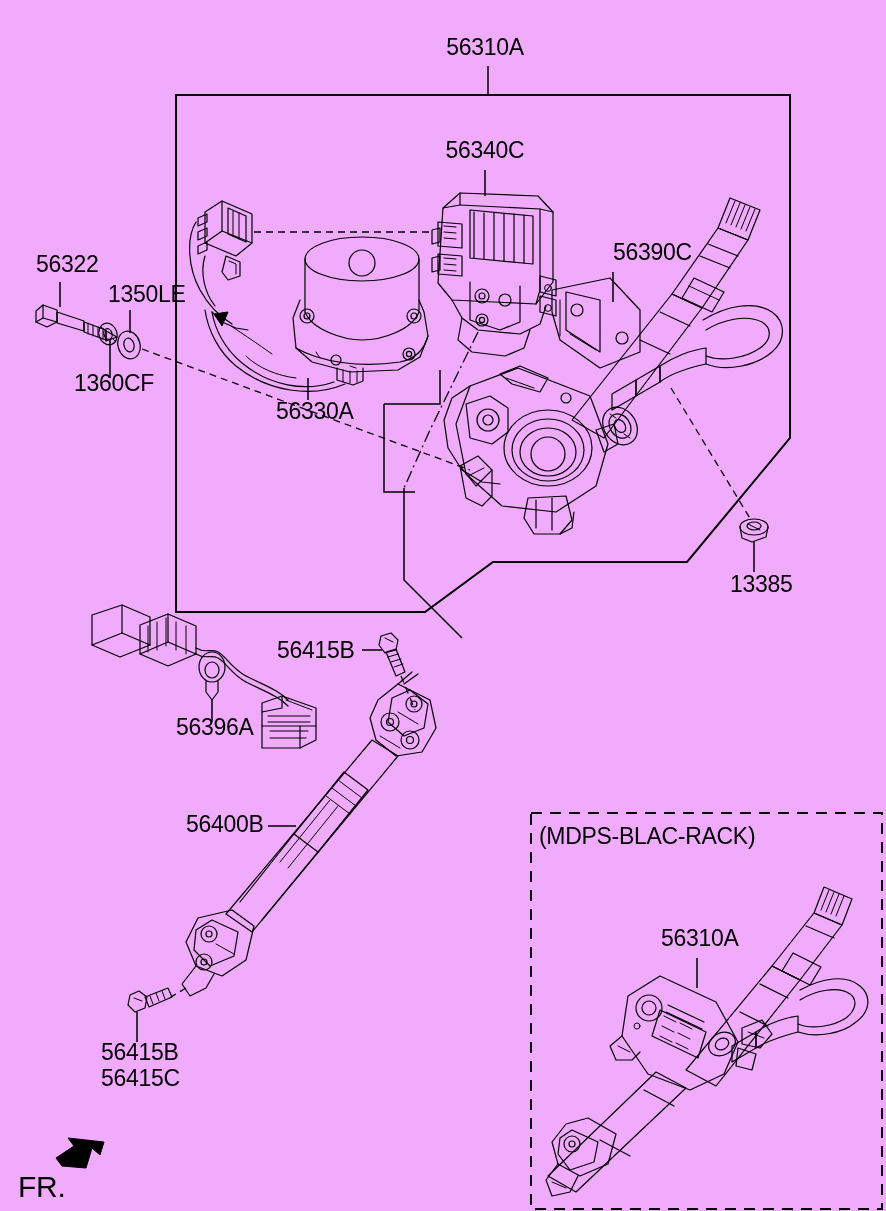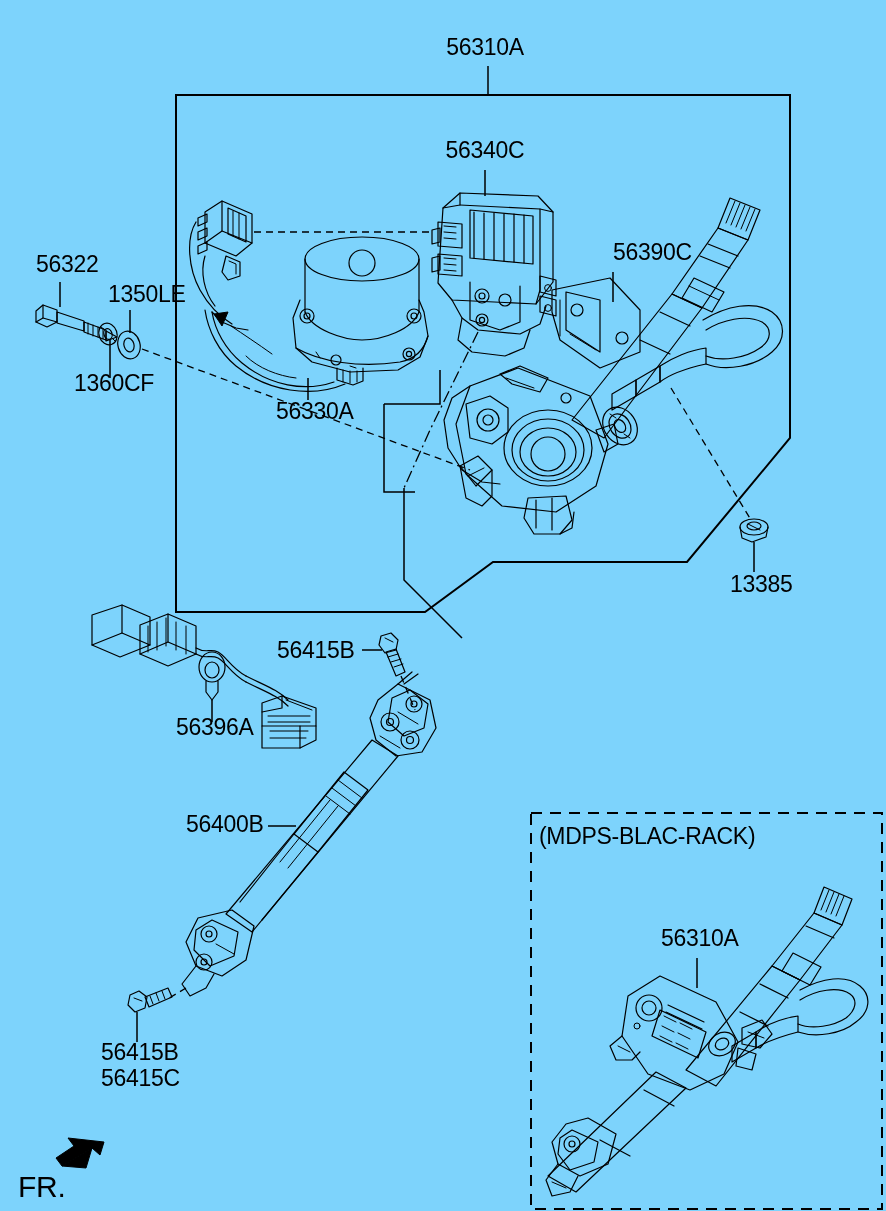--- a/index.html
+++ b/index.html
@@ -7,21 +7,21 @@
     padding: 0;
     background: #ffffff;
   }
   body {
     font-family: "Liberation Sans", sans-serif;
   }
   #diagram-root {
     position: relative;
     width: 886px;
     height: 1211px;
-    background: #7dd3fc;
+    background: #f0abfc;
     overflow: hidden;
   }
   #diagram-svg {
     position: absolute;
     left: 0;
     top: 0;
     width: 886px;
     height: 1211px;
   }
   .lbl {

